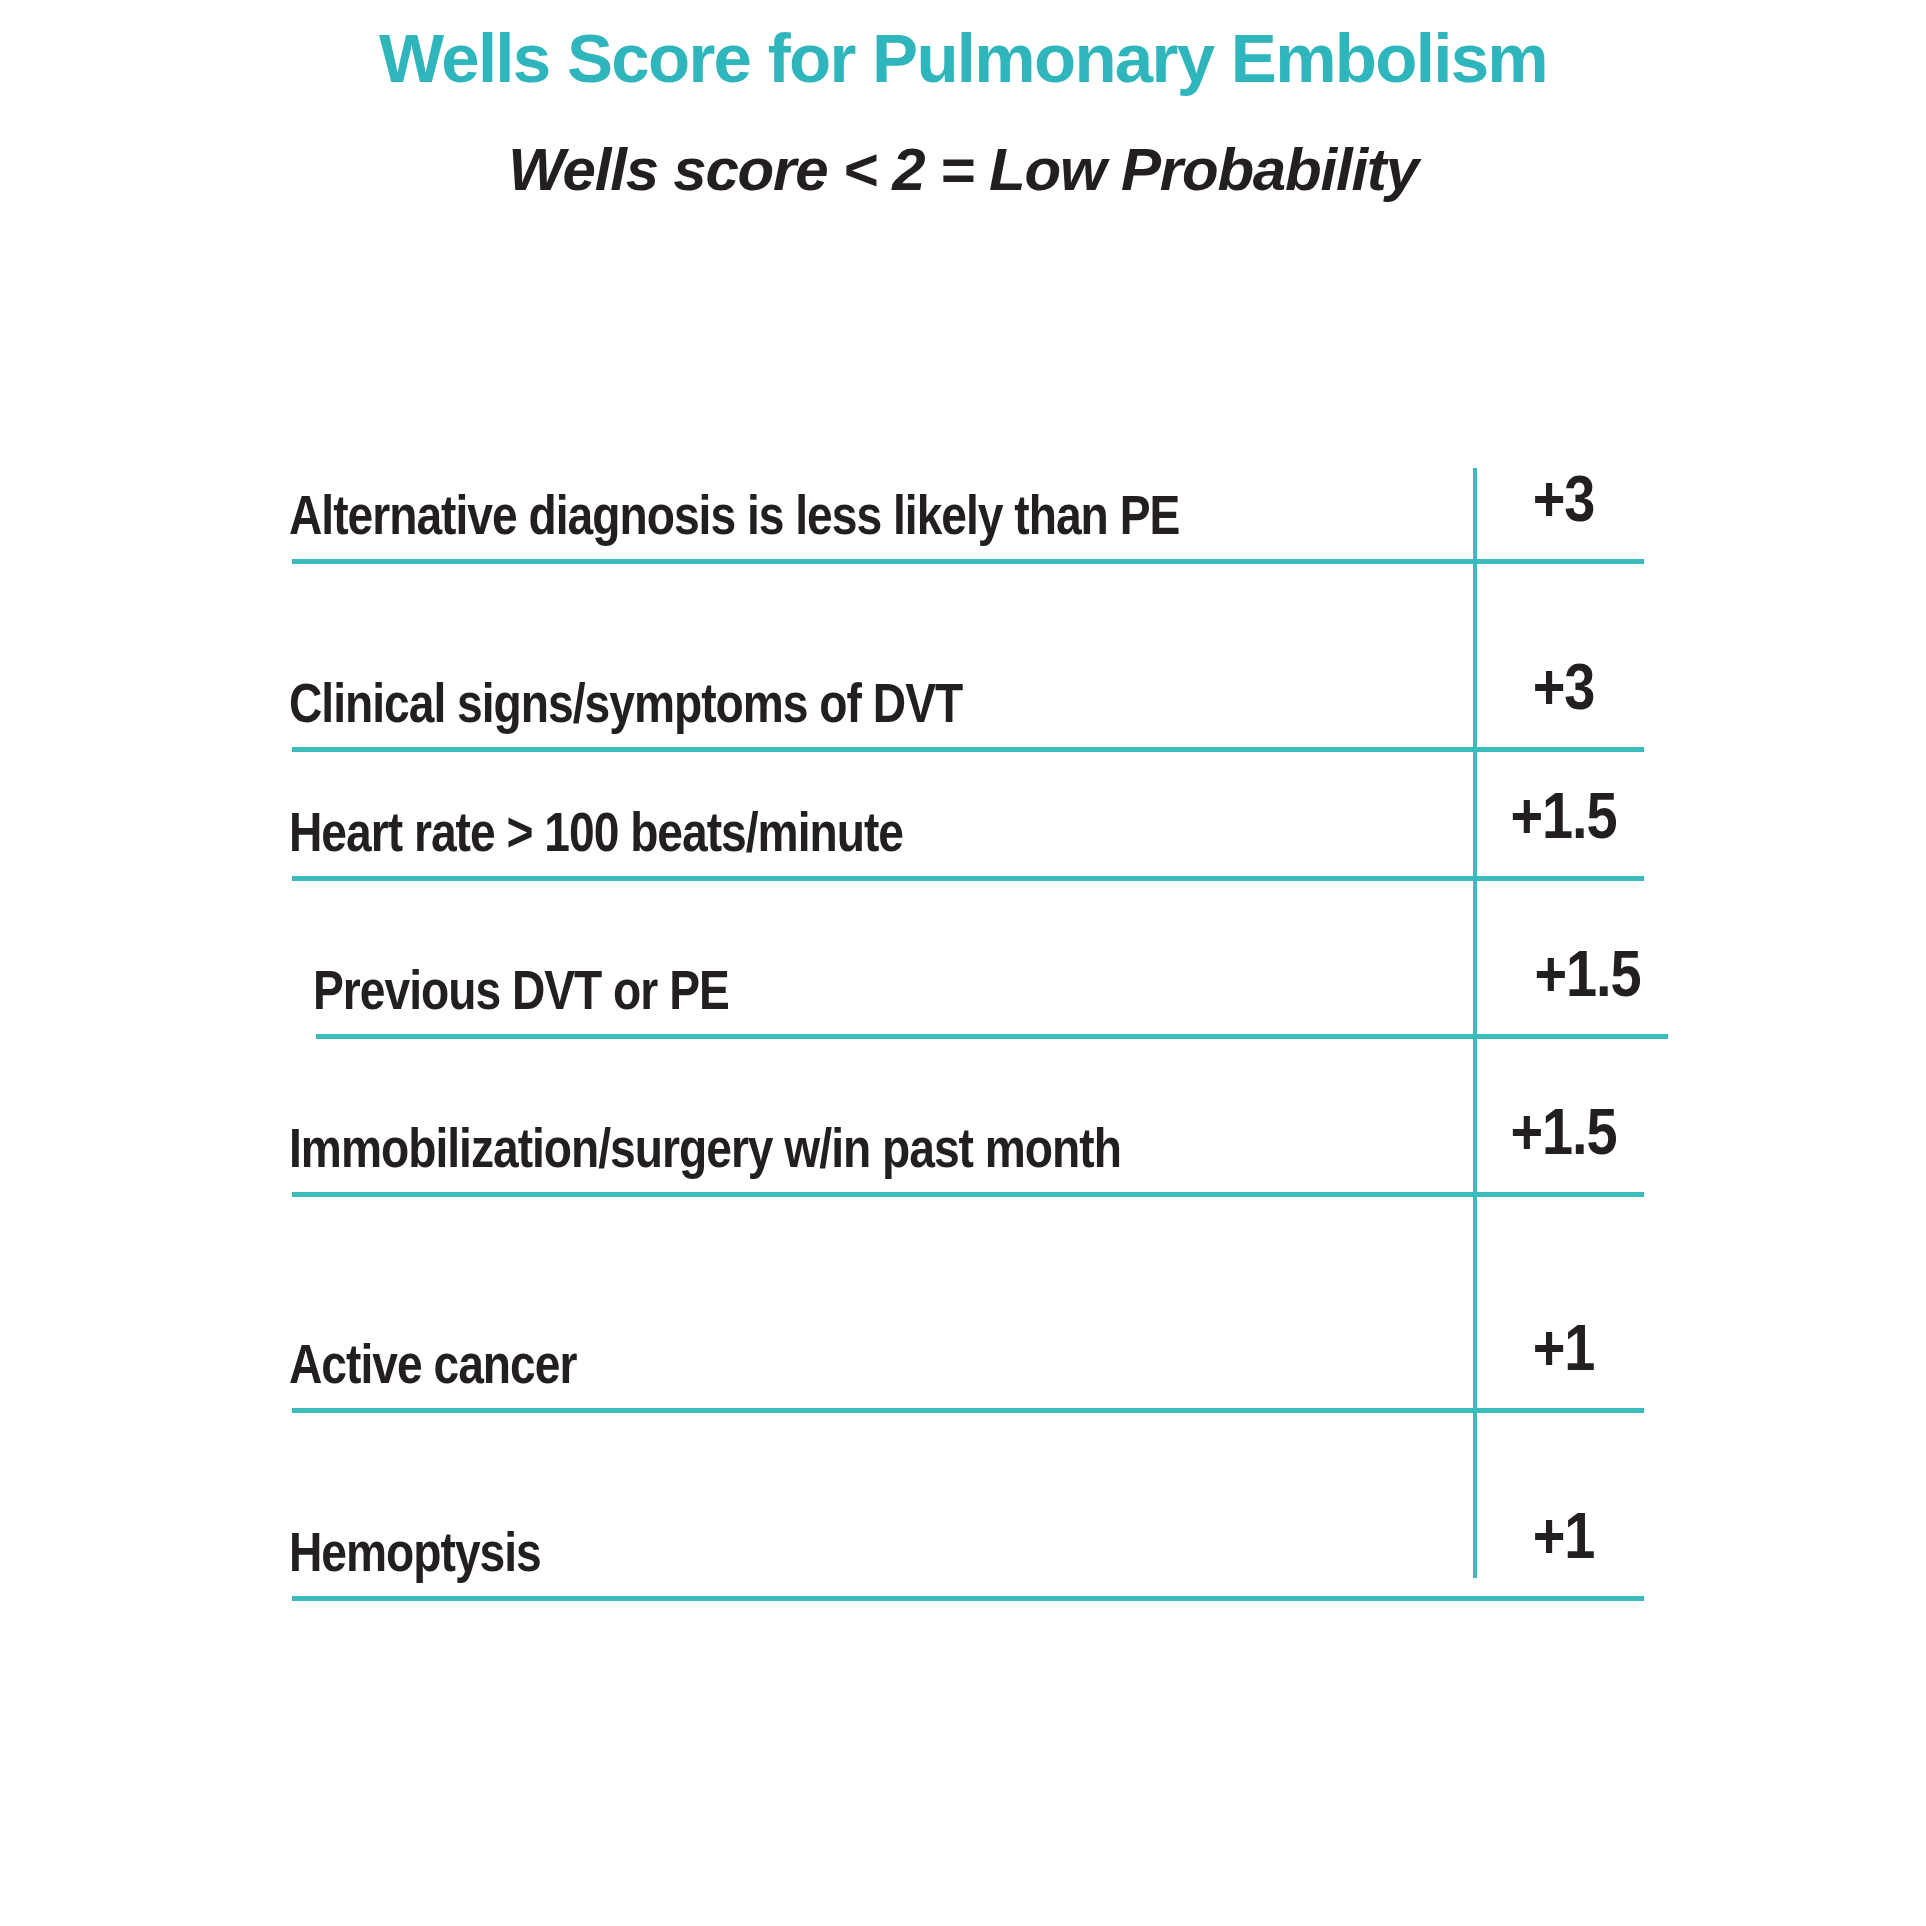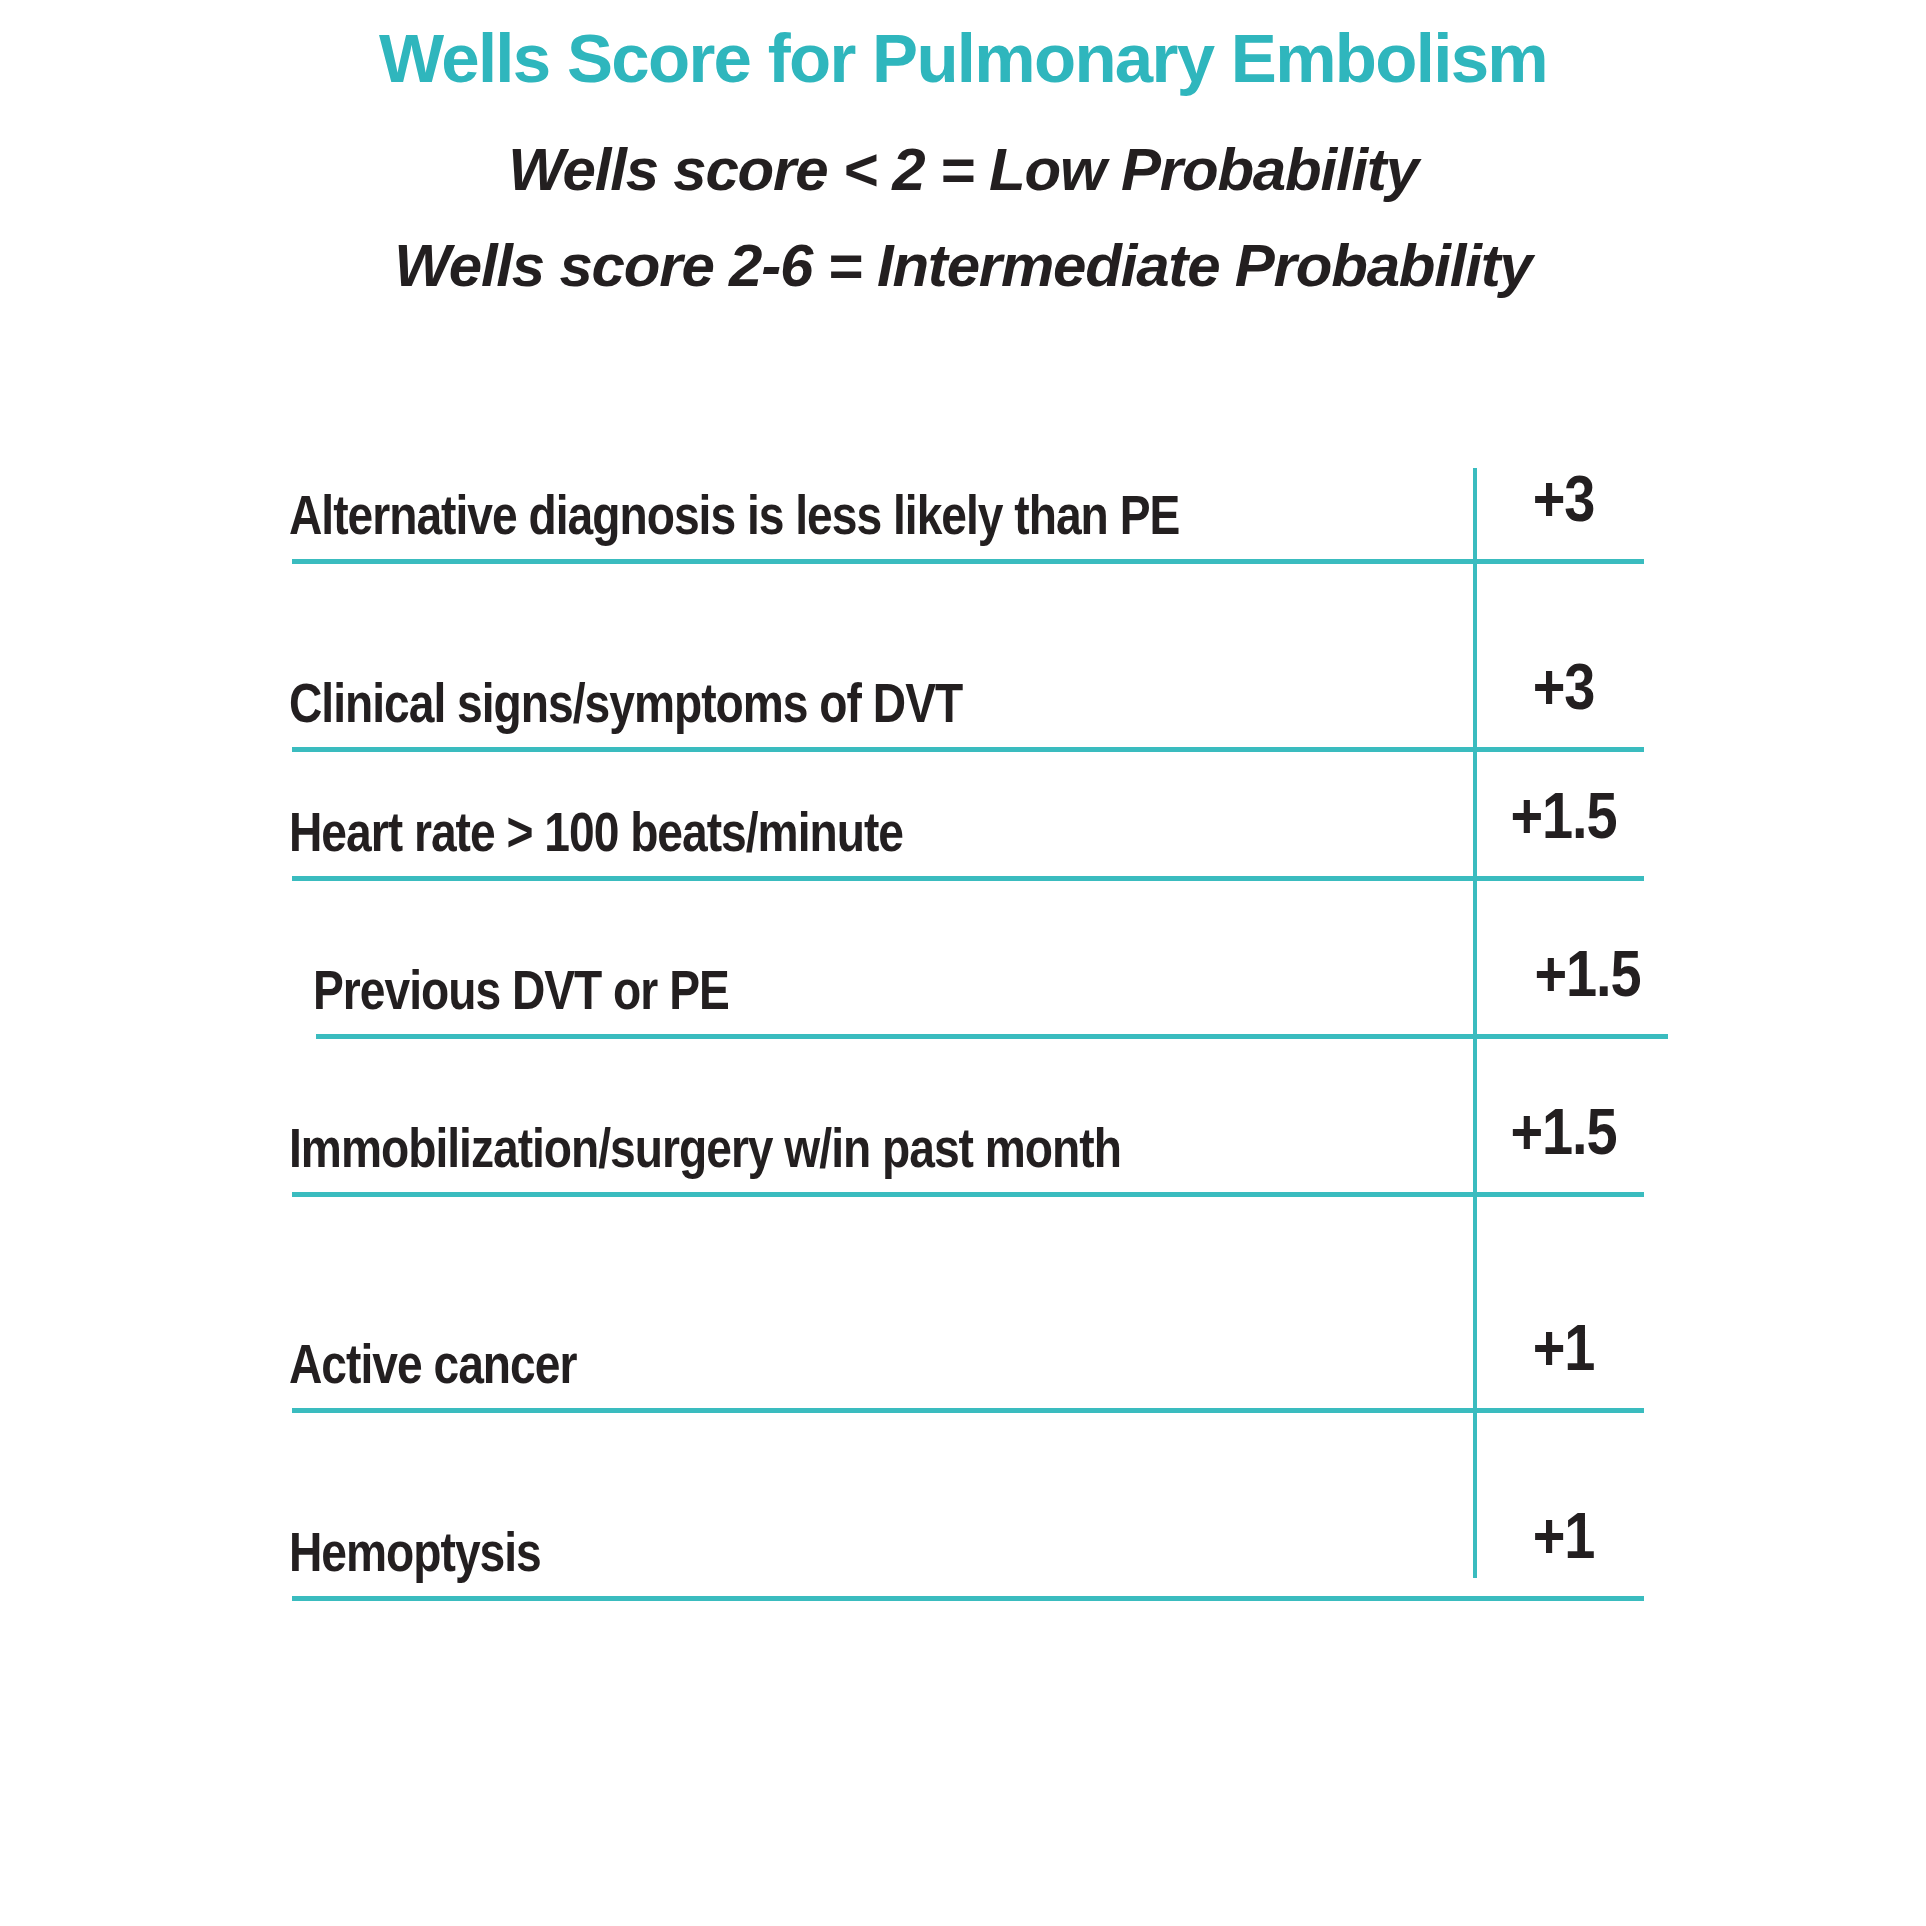--- a/index.html
+++ b/index.html
@@ -74,21 +74,20 @@
 </style>
 </head>
 <body>
 
 <div class="canvas">
 
   <h1 class="title">Wells Score for Pulmonary Embolism</h1>
 
   <div class="subtitles">
     <div class="subtitle">Wells score &lt; 2 = Low Probability</div>
-    <div class="subtitle">Wells score 2-6 = Intermediate Probability</div>
   </div>
 
   <div class="score-table">
 
     <div class="vline"></div>
 
     <div class="row r1">
       <div class="label">Alternative diagnosis is less likely than PE</div>
       <div class="points">+3</div>
       <div class="hline"></div>

